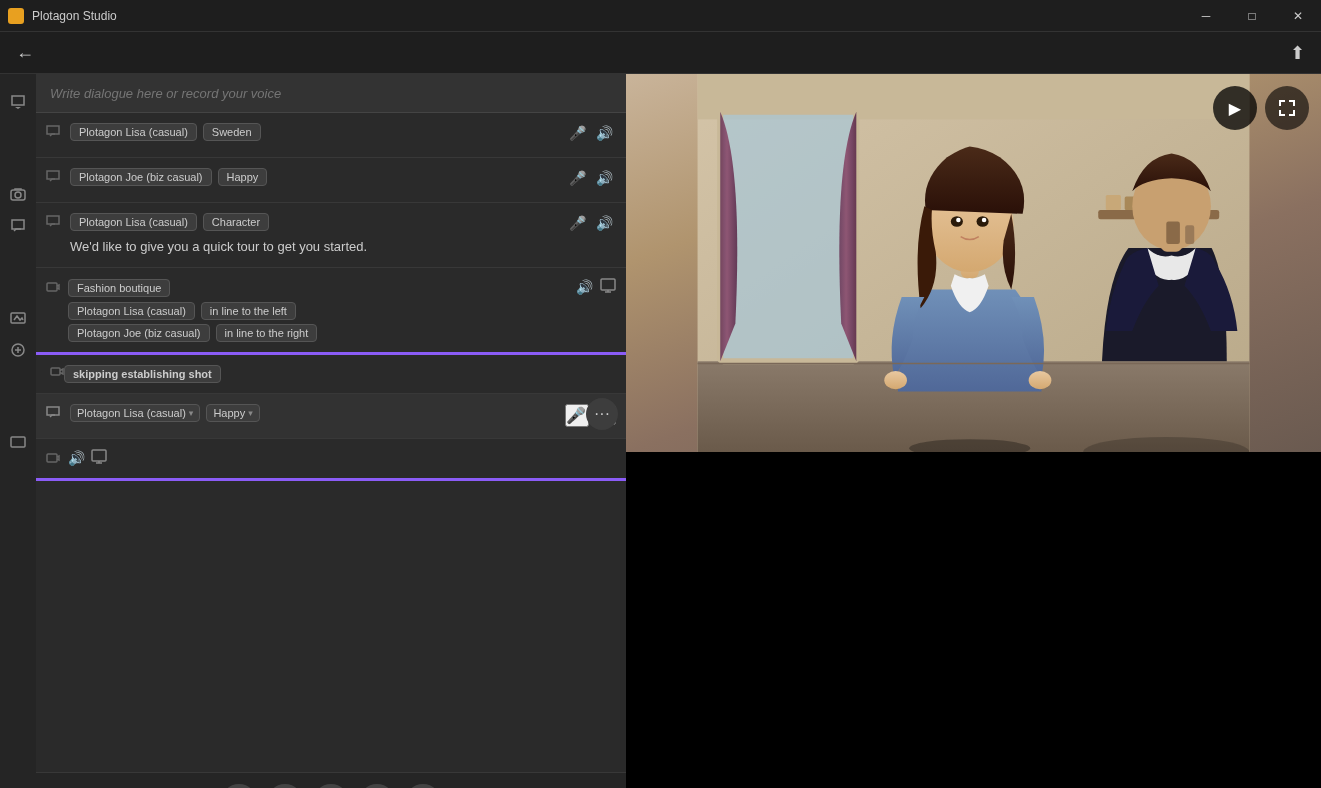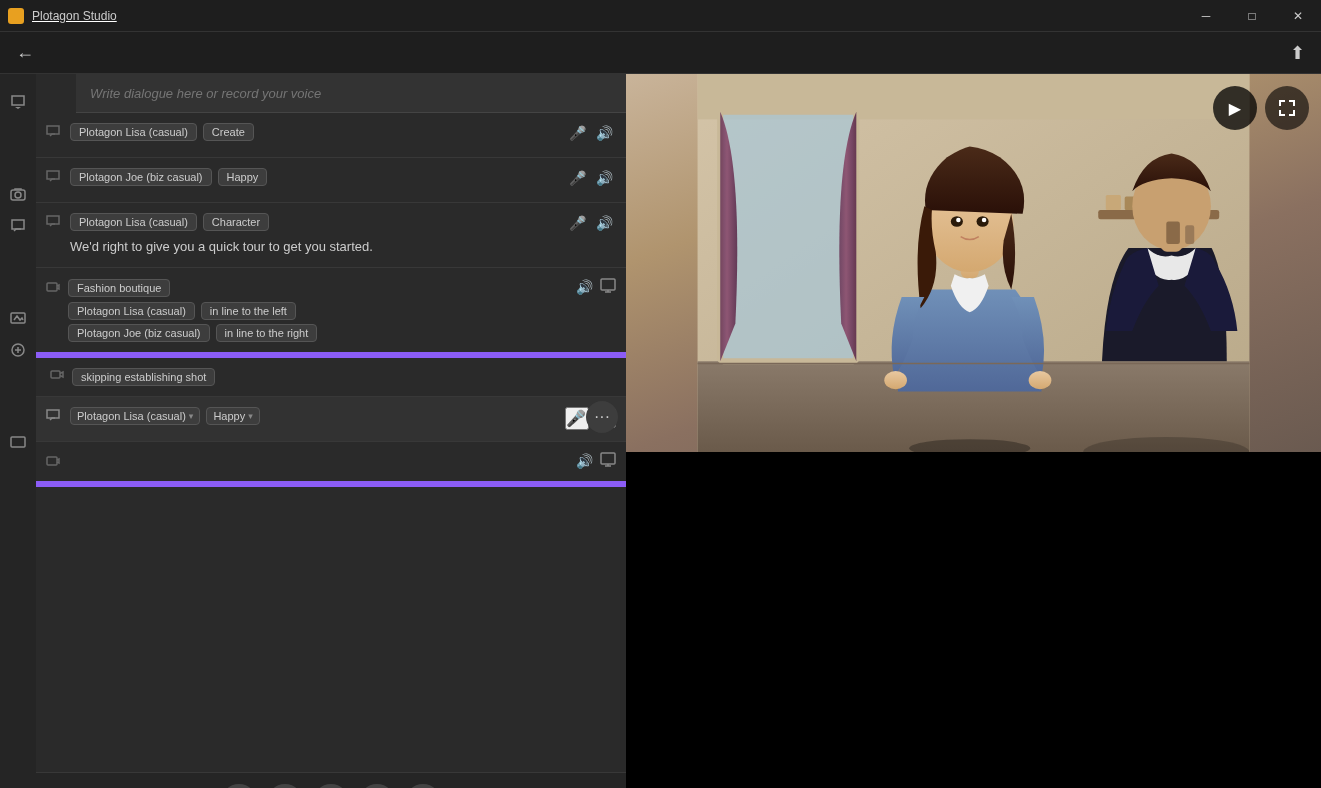--- a/index.html
+++ b/index.html
@@ -15,21 +15,20 @@
     
     #titlebar {
       width: 100%;
       height: 32px;
       background: #1e1e1e;
       display: flex;
       align-items: center;
       padding: 0 8px;
       border-bottom: 1px solid #333;
       position: relative;
-      text-decoration: underline;
     }
     #titlebar .app-icon {
       width: 16px;
       height: 16px;
       background: #e8a020;
       border-radius: 3px;
       margin-right: 8px;
       flex-shrink: 0;
     }
     #titlebar .title-text {
@@ -98,21 +97,20 @@
       flex-shrink: 0;
       position: relative;
       overflow: hidden;
     }
 
     
     #top-input {
       padding: 10px 14px;
       background: #333;
       border-bottom: 1px solid #444;
-      margin-left: 40px;
     }
     #top-input input {
       width: 100%;
       background: transparent;
       border: none;
       outline: none;
       color: #888;
       font-size: 13px;
       font-style: italic;
     }
@@ -179,26 +177,25 @@
     }
     .line-text {
       font-size: 13px;
       color: #ccc;
       line-height: 1.5;
     }
 
     
     .scene-block {
       padding: 10px 10px 10px 10px;
-      border-bottom: 6px solid #8b5cf6;
+      border-bottom: 3px solid #8b5cf6;
       background: #2a2a2a;
       display: flex;
       align-items: flex-start;
       gap: 8px;
-      justify-content: space-between;
     }
     .scene-block .scene-icon {
       color: #666;
       font-size: 14px;
       margin-top: 2px;
     }
     .scene-block .scene-content {
       flex: 1;
     }
     .scene-block .scene-actions {
@@ -442,21 +439,21 @@
       <div class="script-line">
         <div class="line-icon">
           <svg width="14" height="14" viewBox="0 0 14 14" fill="none" stroke="#666" stroke-width="1.5">
             <path d="M1 1h12v8H1z"></path>
             <path d="M4 11l2-2h3"></path>
           </svg>
         </div>
         <div class="line-content">
           <div class="line-header">
             <span class="tag">Plotagon Lisa (casual)</span>
-            <span class="tag">Create</span>
+            <span class="tag">Sweden</span>
           </div>
         </div>
         <div class="line-actions">
           <button class="mic-icon">🎤</button>
           <button style="color:#888;font-size:14px;">🔊</button>
         </div>
       </div>
 
       <div class="script-line">
         <div class="line-icon">
@@ -482,21 +479,21 @@
           <svg width="14" height="14" viewBox="0 0 14 14" fill="none" stroke="#666" stroke-width="1.5">
             <path d="M1 1h12v8H1z"></path>
             <path d="M4 11l2-2h3"></path>
           </svg>
         </div>
         <div class="line-content">
           <div class="line-header">
             <span class="tag">Plotagon Lisa (casual)</span>
             <span class="tag">Character</span>
           </div>
-          <div class="line-text">We'd right to give you a quick tour to get you started.</div>
+          <div class="line-text">We'd like to give you a quick tour to get you started.</div>
         </div>
         <div class="line-actions">
           <button class="mic-icon">🎤</button>
           <button style="color:#888;font-size:14px;">🔊</button>
         </div>
       </div>
 
       <div class="scene-block">
         <div class="scene-icon">
           <svg width="14" height="14" viewBox="0 0 14 14" fill="none" stroke="#666" stroke-width="1.5">
@@ -522,21 +519,21 @@
           <button style="color:#888;font-size:14px;">
             <svg width="16" height="16" viewBox="0 0 16 16" fill="none" stroke="currentColor" stroke-width="1.5">
               <rect x="1" y="1" width="14" height="11" rx="1"></rect>
               <path d="M5 14h6M8 12v2"></path>
             </svg>
           </button>
         </div>
       </div>
 
       <div style="padding:10px 14px;border-bottom:1px solid #383838;">
-        <div style="display:flex;gap:8px;">
+        <div style="display:flex;font-weight:bold;">
           <div style="color:#666;font-size:13px;">
             <svg width="14" height="14" viewBox="0 0 14 14" fill="none" stroke="#666" stroke-width="1.5">
               <rect x="1" y="3" width="9" height="7" rx="1"></rect>
               <path d="M10 5.5l3-1.5v5l-3-1.5"></path>
             </svg>
           </div>
           <span class="tag">skipping establishing shot</span>
         </div>
       </div>
 

